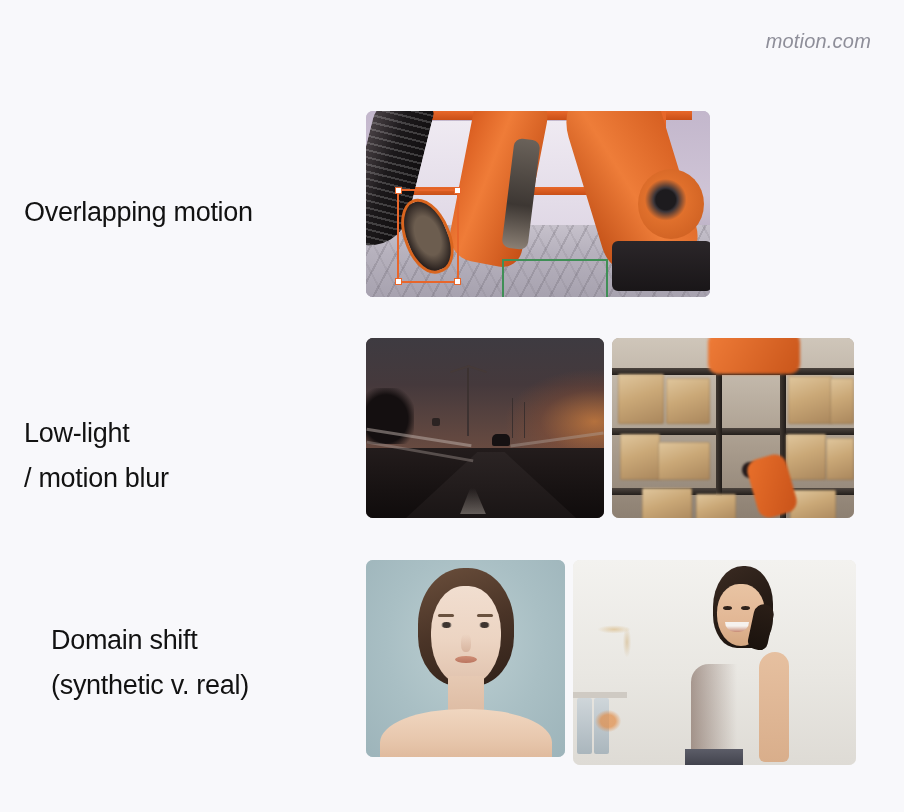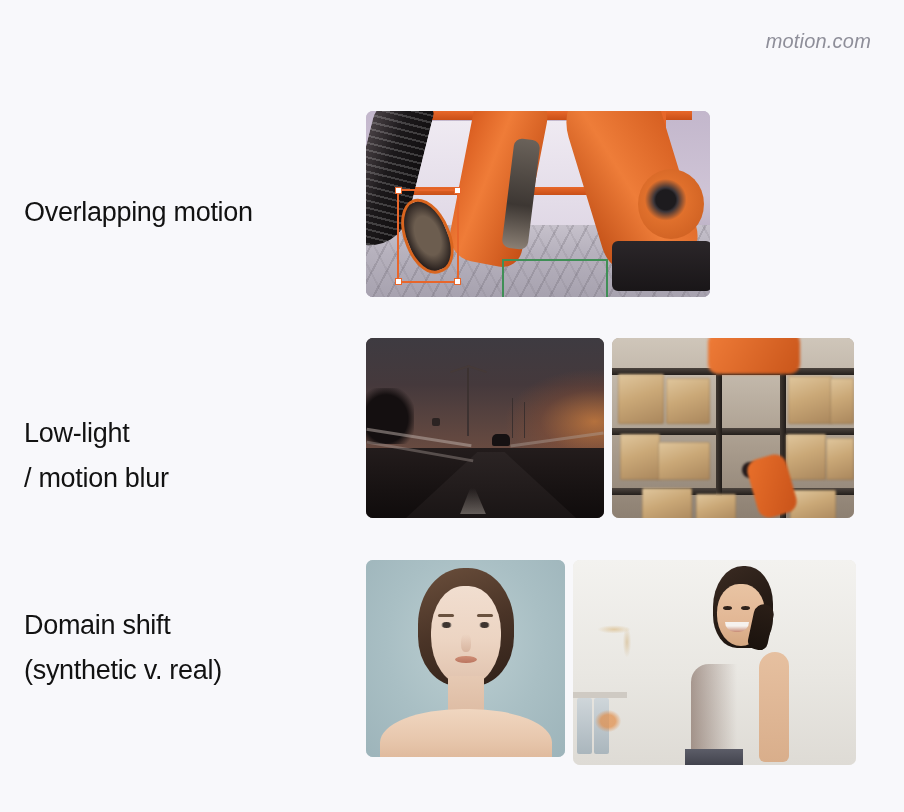--- a/index.html
+++ b/index.html
@@ -33,21 +33,21 @@
     left: 24px;
     font-size: 27px;
     line-height: 45px;
     font-weight: 400;
     color: #121212;
     letter-spacing: -0.3px;
     white-space: pre-line;
   }
   .label-1 { top: 190px; }
   .label-2 { top: 387px; margin-top: 24px; }
-  .label-3 { top: 603px; }
+  .label-3 { top: 618px; margin-left: 27px; }
 
   .media-strip {
     position: absolute;
     display: flex;
     gap: 8px;
   }
   .strip-1 { left: 366px; top: 111px; }
   .strip-2 { left: 366px; top: 338px; }
   .strip-3 { left: 366px; top: 560px; }
 

